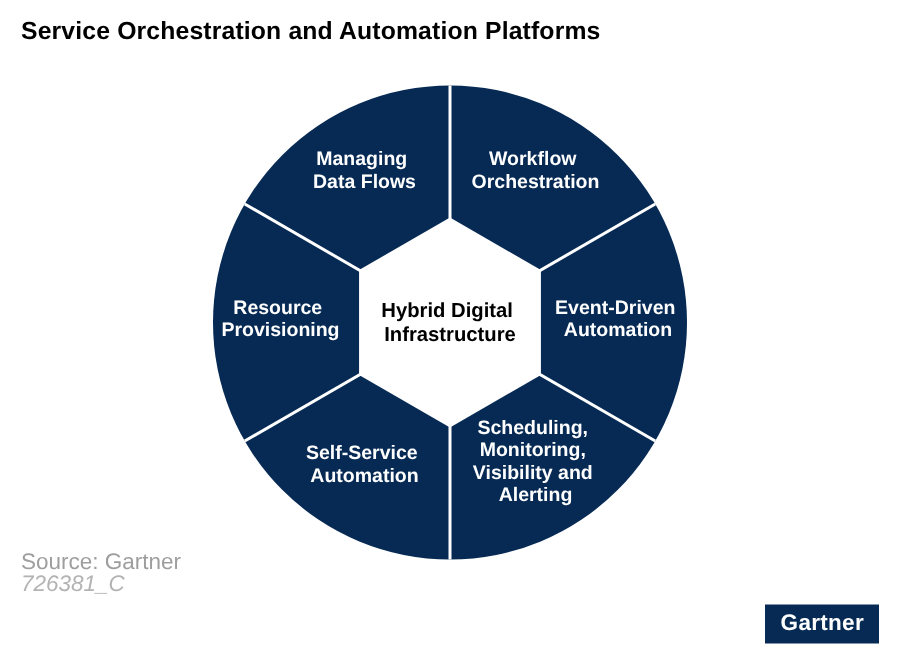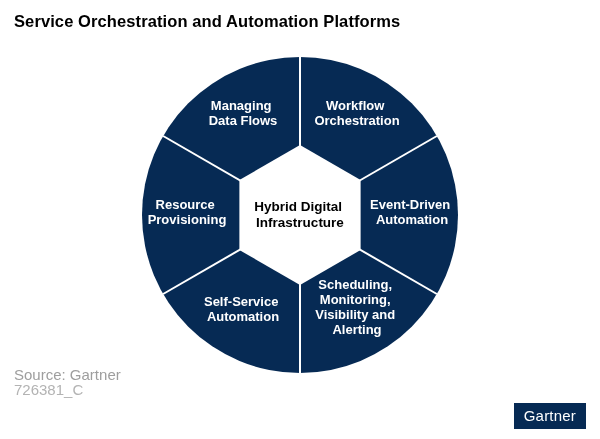--- a/index.html
+++ b/index.html
@@ -46,29 +46,30 @@
   .source-note {
     position: absolute;
     left: 14px;
     bottom: 42px;
     font-size: 15px;
     color: #9e9e9e;
     line-height: 15px;
   }
   .source-code {
     color: #b3b3b3;
+    font-style: italic;
   }
   .gartner-logo {
     position: absolute;
     right: 14px;
     bottom: 10px;
     background: #062a54;
     color: #ffffff;
     font-size: 15px;
-    font-weight: 400;
+    font-weight: 700;
     padding: 4px 10px 5px 10px;
     letter-spacing: 0.2px;
   }
 </style>
 </head>
 <body>
 
 <div class="page">
 
   <h1 class="page-title">Service Orchestration and Automation Platforms</h1>

